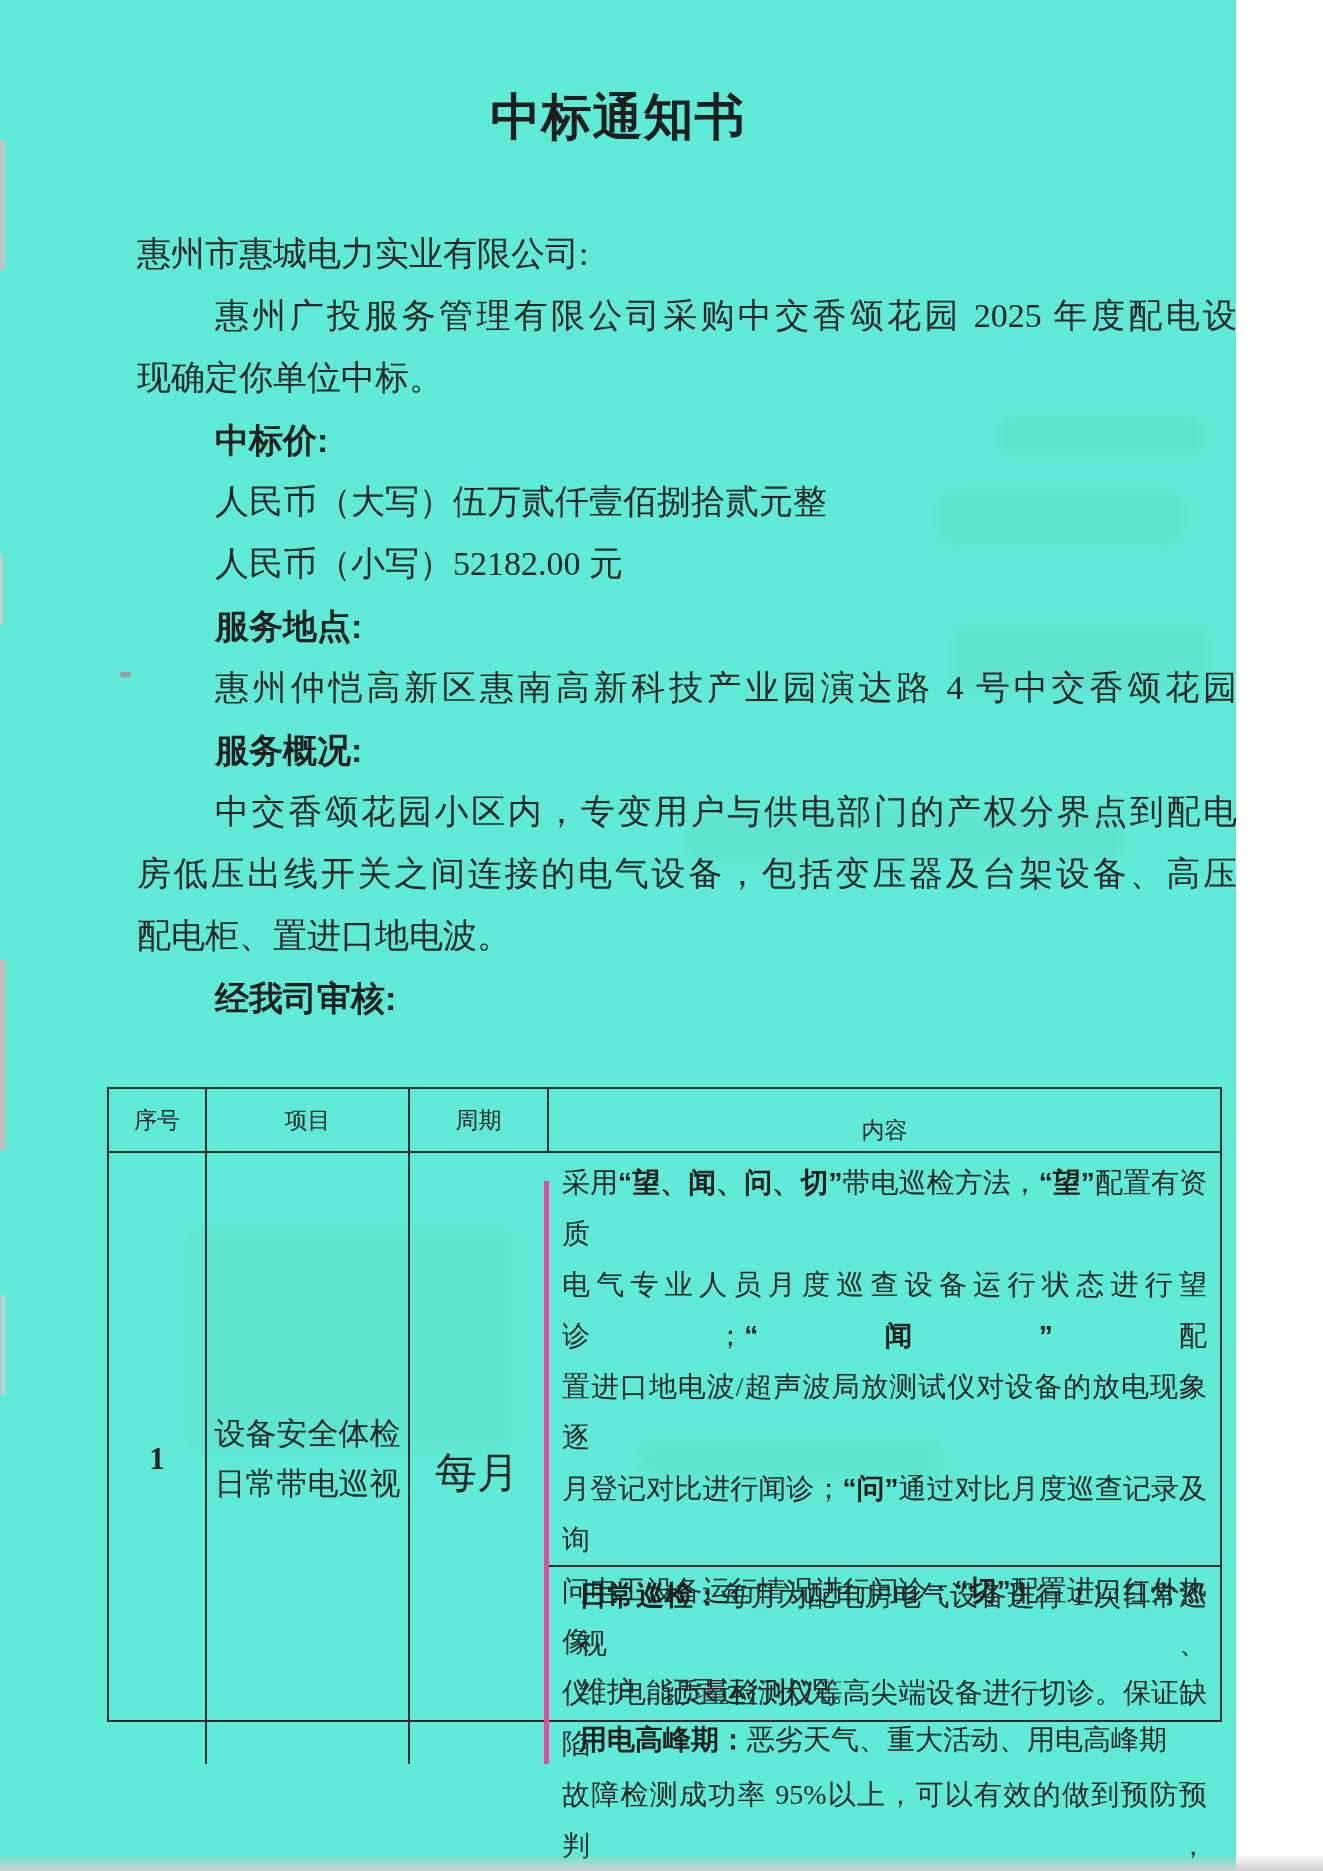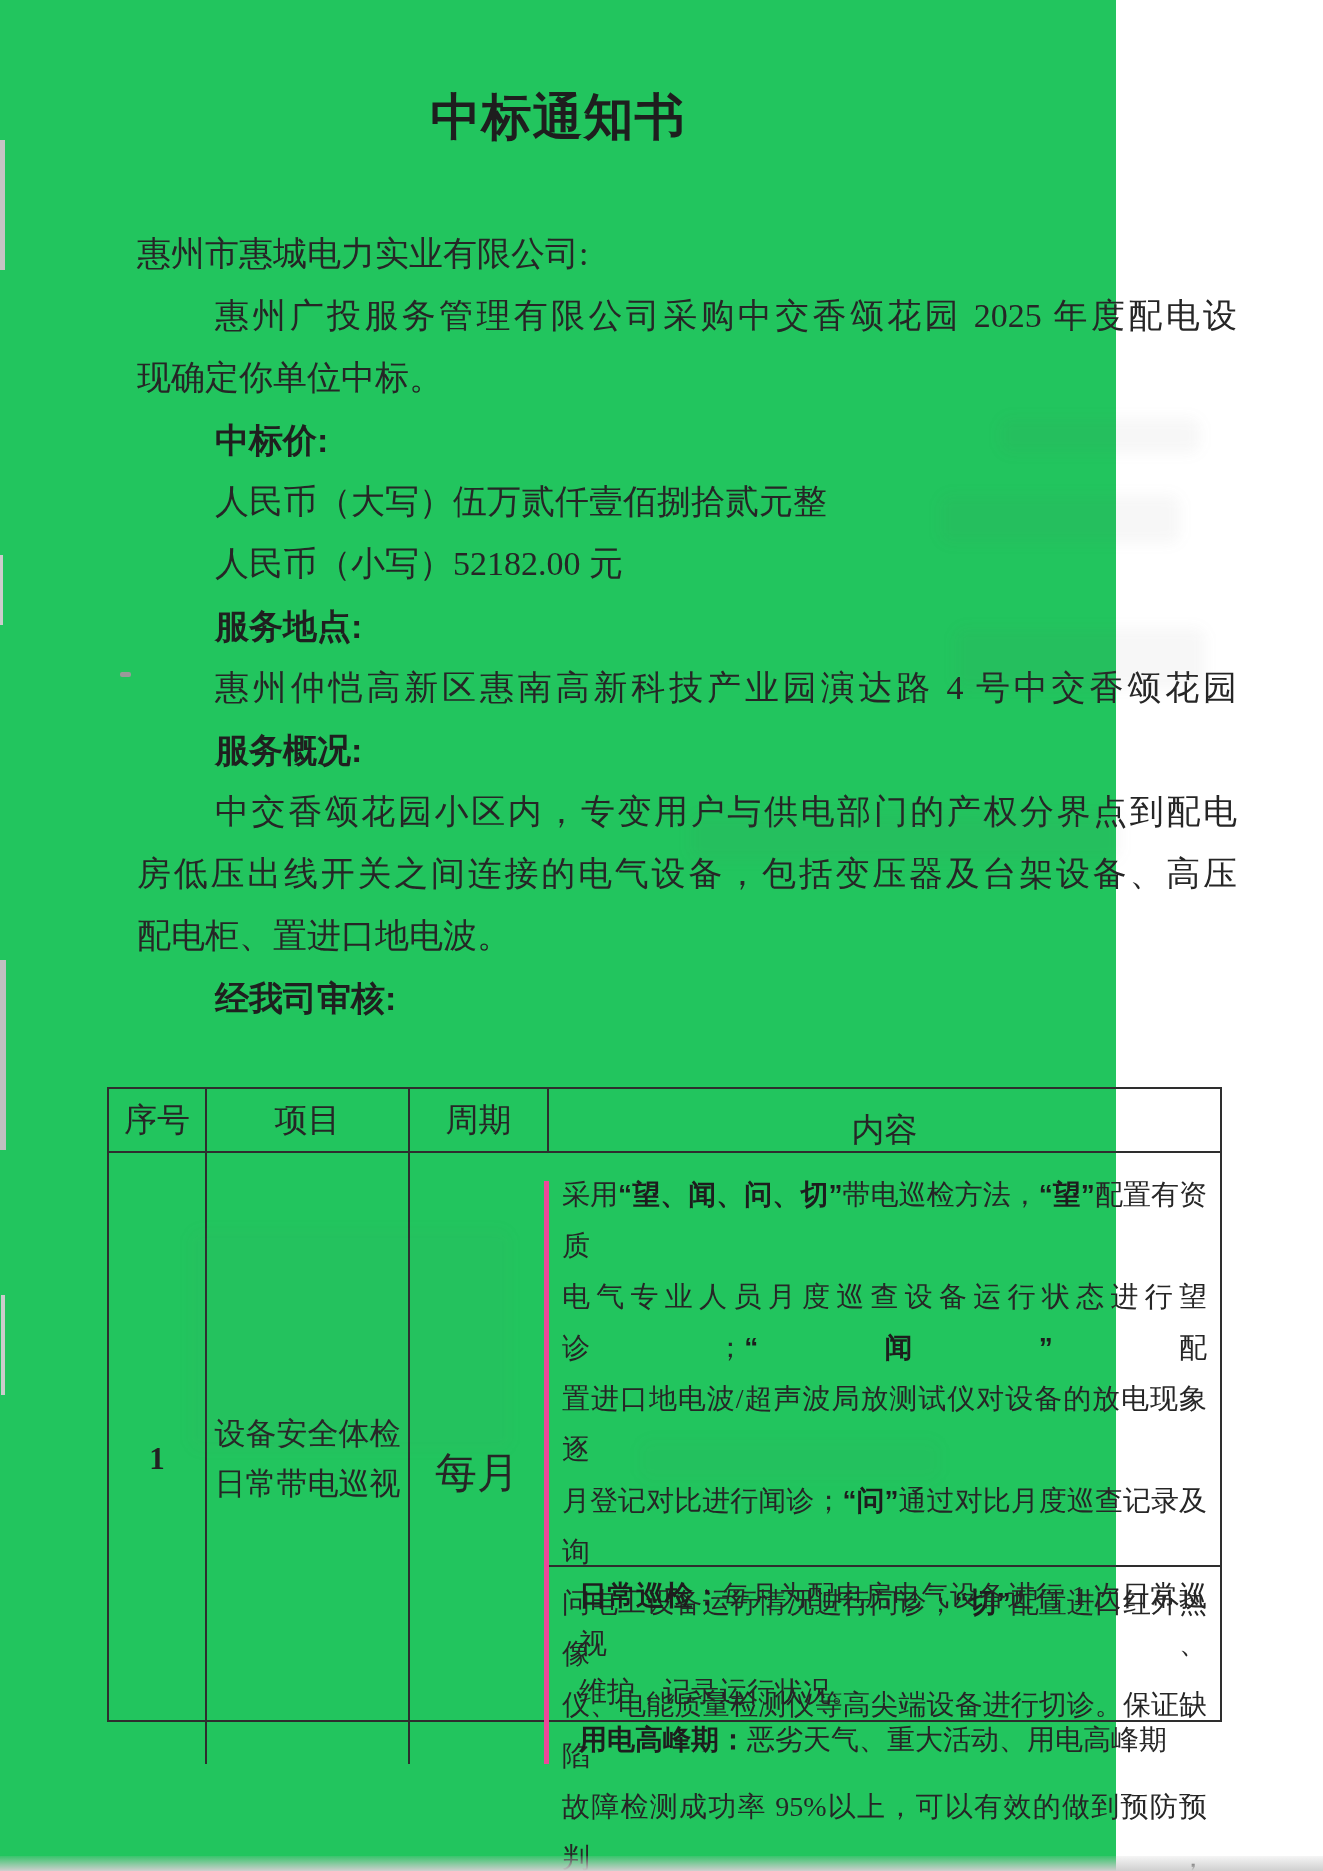--- a/index.html
+++ b/index.html
@@ -3,21 +3,21 @@
 <meta charset="utf-8">
 <style>
   html, body { margin: 0; padding: 0; }
   body {
     width: 1323px; height: 1871px;
     background: #ffffff;
     font-family: "Liberation Serif", "DejaVu Serif", serif;
     color: #242424;
     overflow: hidden;
   }
-  .page { position: relative; width: 1116px; height: 1871px; background: #22c55e; }
+  .page { position: relative; width: 1236px; height: 1871px; background: #5eead4; }
 
   
   .title {
     position: absolute; top: 84px; left: 0; width: 100%;
     text-align: center; font-size: 50px; font-weight: 700;
     font-family: "Liberation Serif", "DejaVu Serif", serif;
     letter-spacing: 1px; color: #1e1e1e;
   }
 
   
@@ -40,42 +40,42 @@
     grid-template-columns: 98px 203px 139px 1fr;
     grid-template-rows: 64px 414px 1fr;
     border: 2px solid #2e2e2e;
     box-sizing: border-box;
     background: transparent;
   }
   .tbl > div { box-sizing: border-box; }
   .th {
     border-bottom: 2px solid #2e2e2e; border-right: 2px solid #2e2e2e;
     display: flex; align-items: center; justify-content: center;
-    font-size: 33px; color: #262626;
+    font-size: 23px; color: #262626;
   }
   .th.last { border-right: none; margin-top: 20px; }
   .cell-seq {
     grid-column: 1; grid-row: 2 / 4; border-right: 2px solid #2e2e2e;
     display: flex; align-items: center; justify-content: center;
     font-size: 31px; font-weight: 700; color: #222;
   }
   .cell-proj {
     grid-column: 2; grid-row: 2 / 4; border-right: 2px solid #2e2e2e;
     display: flex; flex-direction: column; align-items: center; justify-content: center;
     font-size: 31px; color: #262626;
   }
   .pline { line-height: 50px; }
   .cell-per {
     grid-column: 3; grid-row: 2 / 4; border-right: 5px solid #ec4899;
     display: flex; align-items: center; justify-content: center;
     font-size: 42px; color: #262626; margin-top: 28px;
   }
   .cell-c1 {
     grid-column: 4; grid-row: 2; border-bottom: 2px solid #2e2e2e;
-    padding: 16px 13px 0 13px; font-size: 28px; color: #262626;
+    padding: 4px 13px 0 13px; font-size: 28px; color: #262626;
   }
   .cell-c2 {
     grid-column: 4; grid-row: 3;
     padding: 5px 13px 0 30px; font-size: 28px; color: #262626;
   }
   .cline { overflow: visible; }
   .cline.a { line-height: 51px; }
   .cline.b { line-height: 48px; }
   .cline.just { text-align: justify; text-align-last: justify; }
   .bt {

